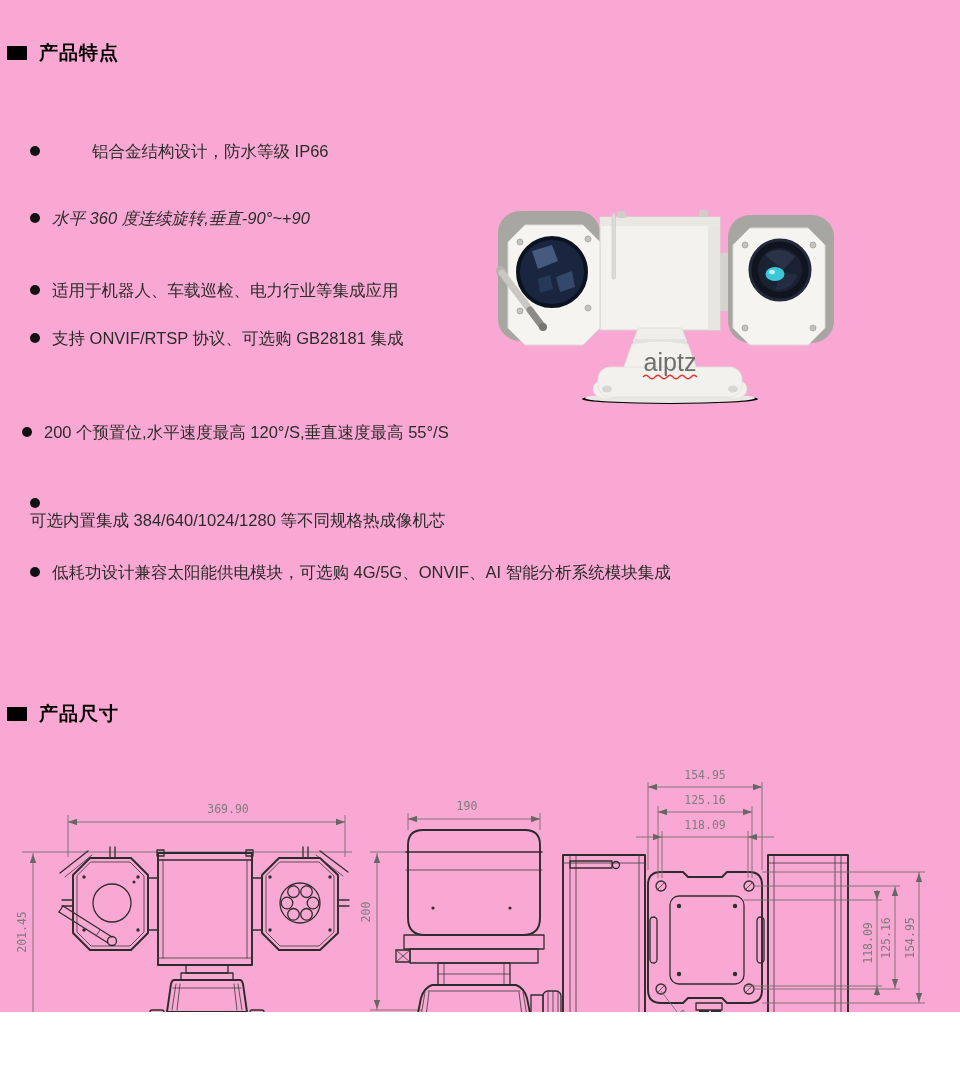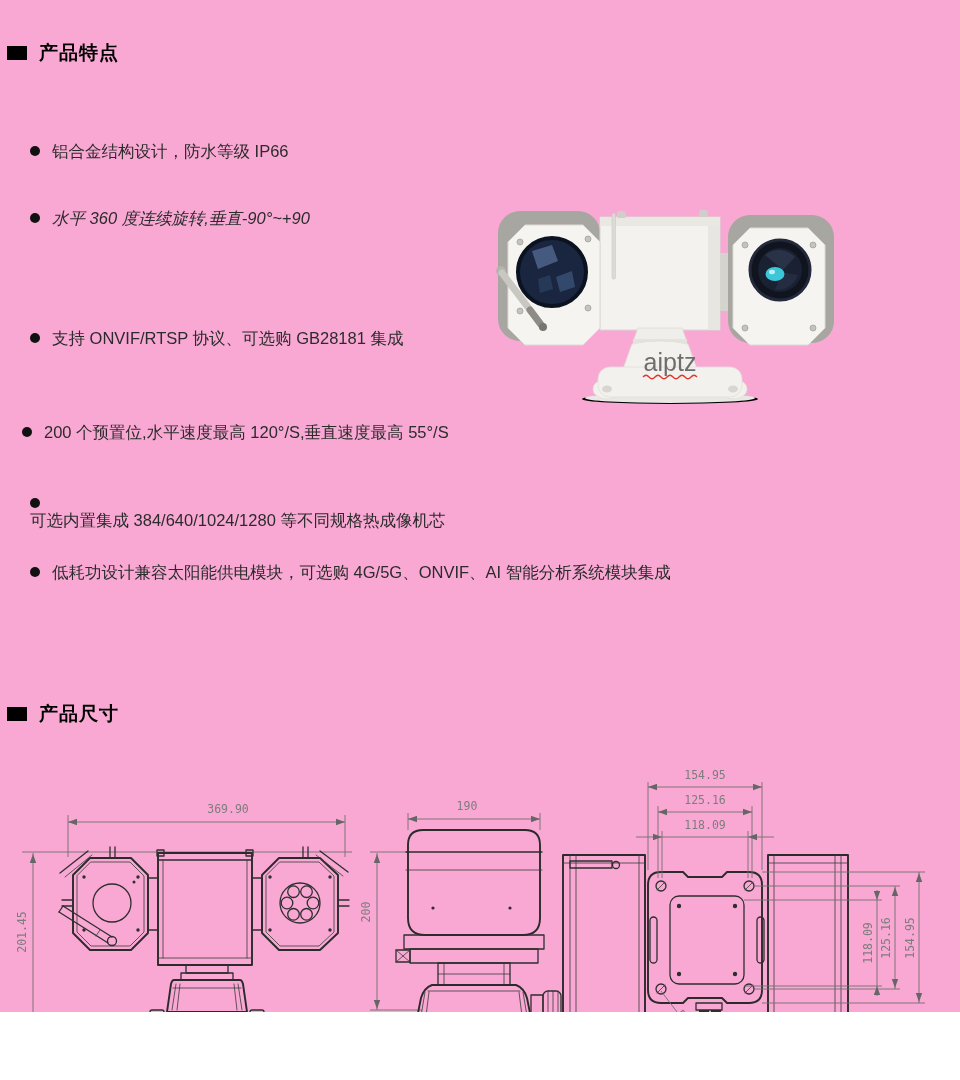--- a/index.html
+++ b/index.html
@@ -30,27 +30,31 @@
 </head>
 <body>
 
 <div class="page">
 
   <div class="section-heading" style="top:40px;">
     <span class="sq"></span>
     <span>产品特点</span>
   </div>
 
-  <div class="feature-item" style="top:139px;">
+  <div class="feature-item" style="top:139px;gap:40px;">
     <span class="dot"></span>
     <span>铝合金结构设计，防水等级 IP66</span>
   </div>
   <div class="feature-item" style="top:206px;font-style:italic;">
     <span class="dot"></span>
     <span>水平 360 度连续旋转,垂直-90°~+90</span>
+  </div>
+  <div class="feature-item" style="top:278px;">
+    <span class="dot"></span>
+    <span>适用于机器人、车载巡检、电力行业等集成应用</span>
   </div>
   <div class="feature-item" style="top:326px;">
     <span class="dot"></span>
     <span>支持 ONVIF/RTSP 协议、可选购 GB28181 集成</span>
   </div>
   <div class="feature-item" style="top:420px; left:22px;">
     <span class="dot"></span>
     <span>200 个预置位,水平速度最高 120°/S,垂直速度最高 55°/S</span>
   </div>
   <div class="feature-item" style="top:491px;flex-direction:column;">

